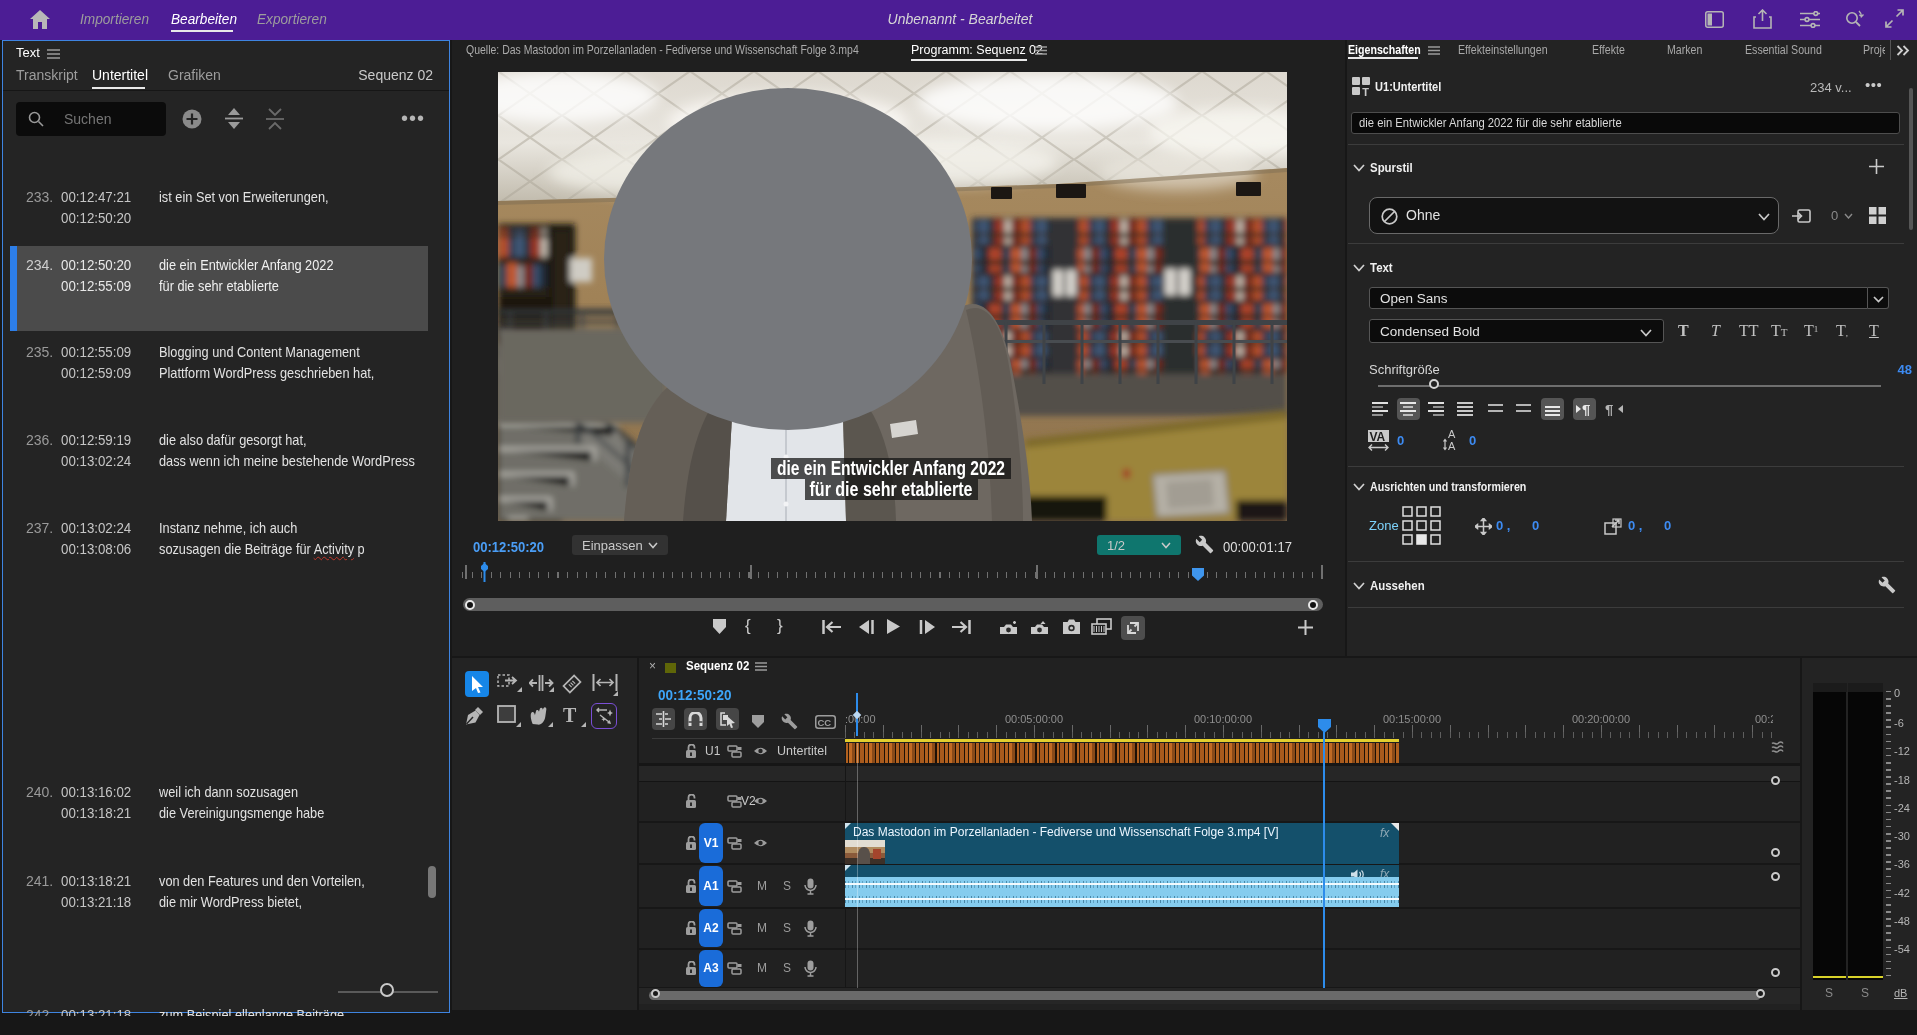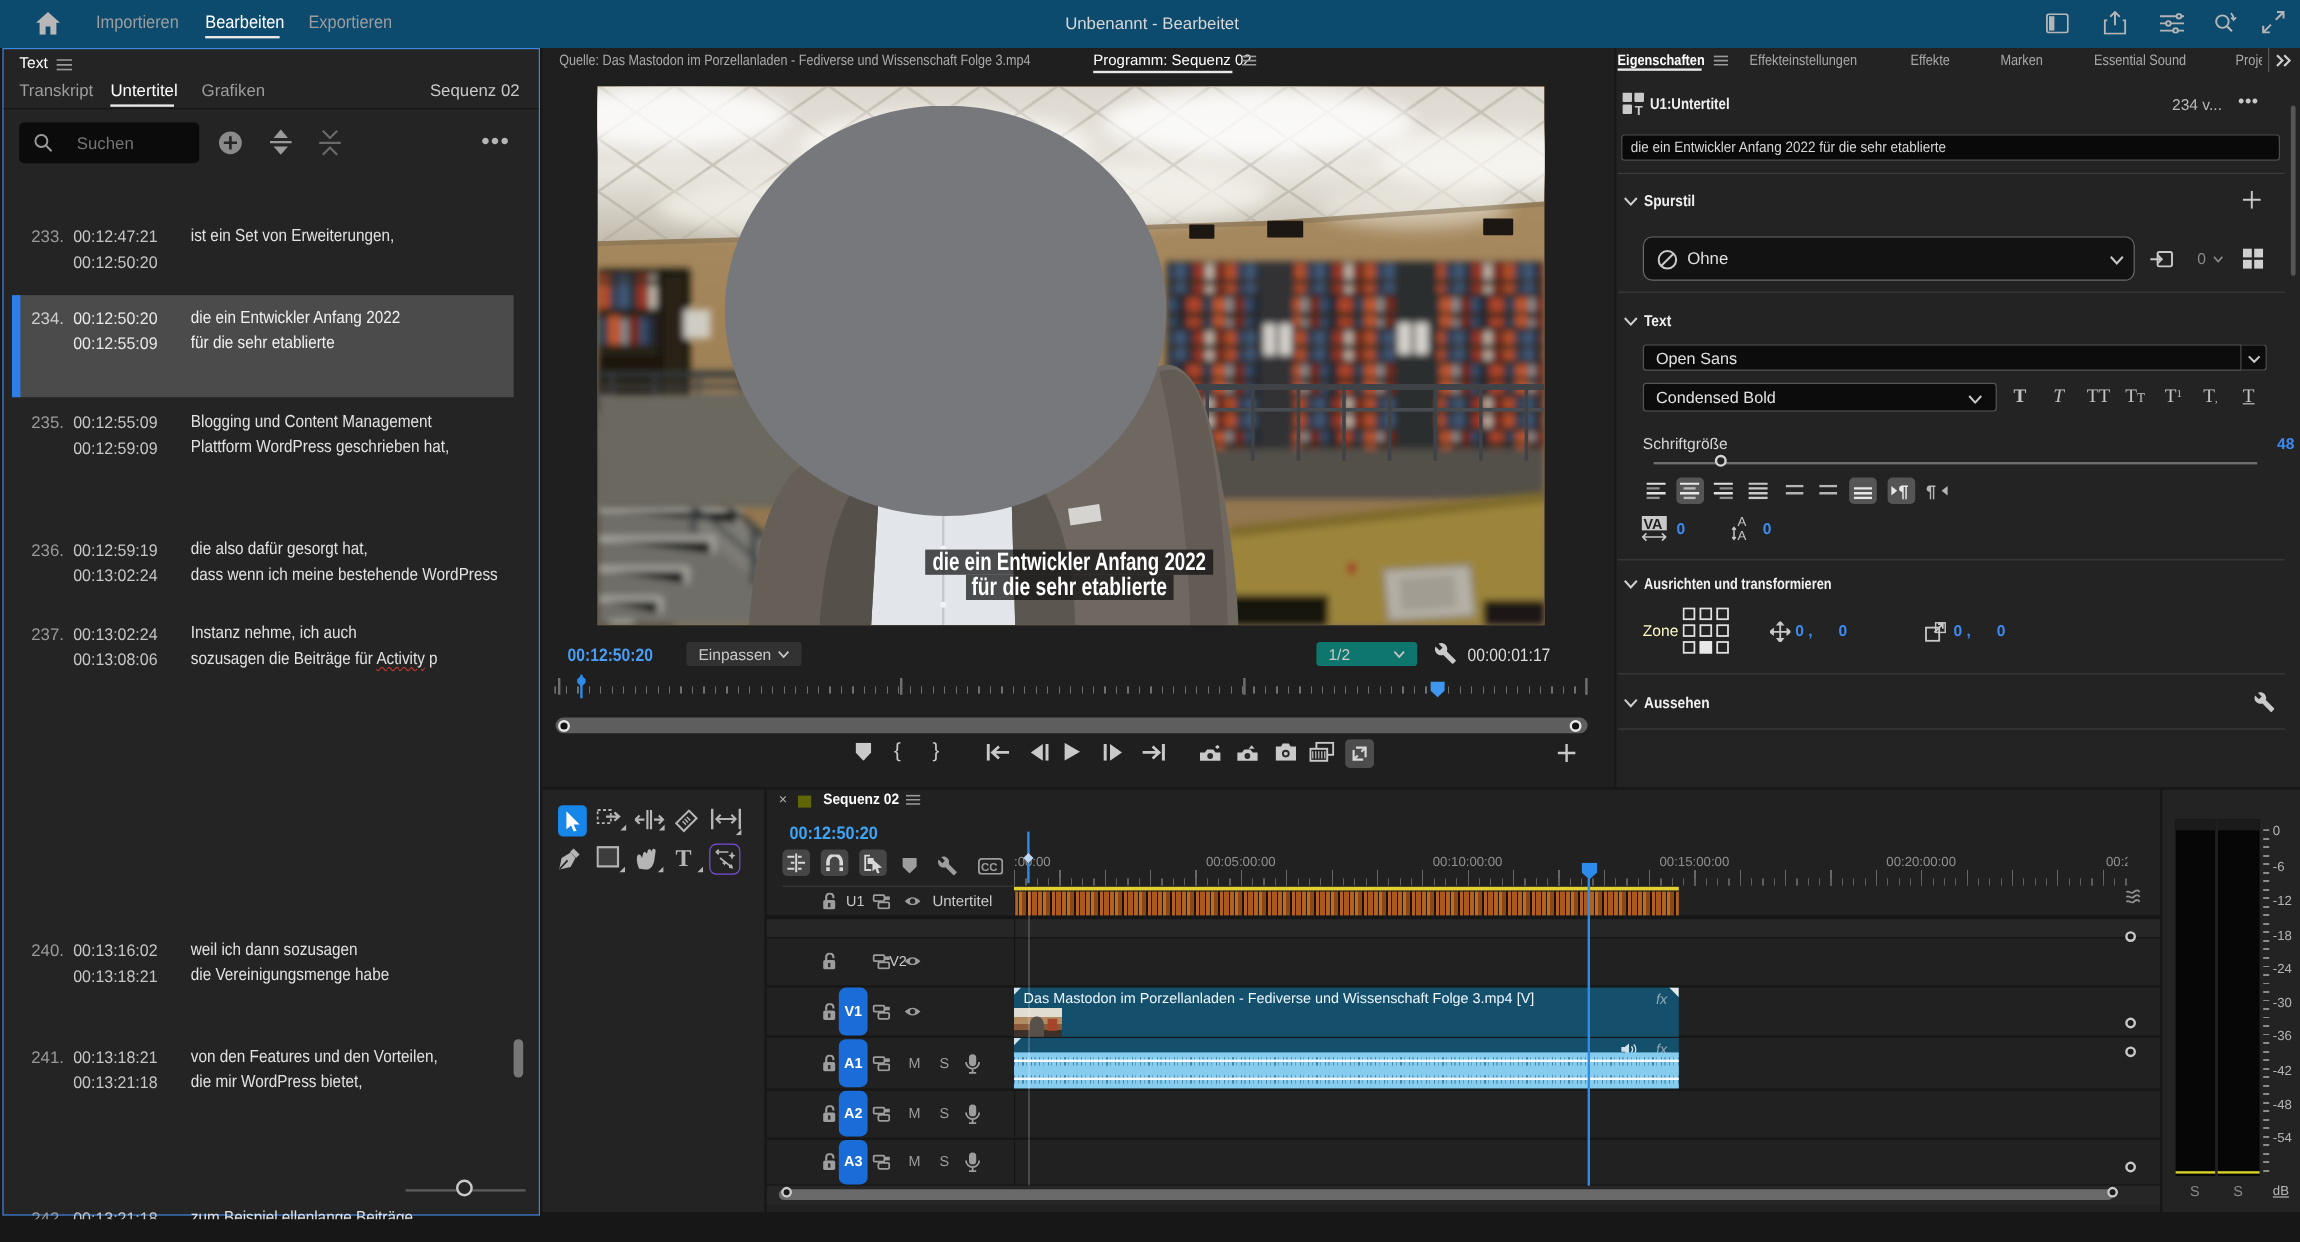--- a/index.html
+++ b/index.html
@@ -19,21 +19,21 @@
   .badge { position:absolute; left:60px; width:24px; background:#1a6cd9; border-radius:6px; color:#fff;
     font-size:12px; font-weight:bold; text-align:center; }
   .tlabel { position:absolute; font-size:12px; color:#c9c9c9; }
   .ticon { position:absolute; }
   .rlab { top:8px; font-size:11px; color:#8f8f8f; white-space:nowrap; }
   .mlab { position:absolute; left:92px; font-size:11px; color:#b5b5b5; }
 </style>
 </head>
 <body>
 
-<div class="abs" style="left:0;top:0;width:1917px;height:40px;background:#0c4a6e;">
+<div class="abs" style="left:0;top:0;width:1917px;height:40px;background:#4c1d95;font-style:italic;">
   <svg class="abs" style="left:30px;top:10px;" width="20" height="19" viewBox="0 0 20 19">
     <path d="M10 0 L20 9 L17 9 L17 19 L12 19 L12 12 L8 12 L8 19 L3 19 L3 9 L0 9 Z" fill="#b8b8b8"></path>
   </svg>
   <div class="abs" style="left:80px;top:10px;font-size:15px;color:#9d9d9d;transform:scaleX(0.91);transform-origin:left;">Importieren</div>
   <div class="abs" style="left:171px;top:10px;font-size:15px;color:#ffffff;transform:scaleX(0.91);transform-origin:left;">Bearbeiten</div>
   <div class="abs" style="left:171px;top:30px;width:62px;height:2px;background:#e8e8e8;"></div>
   <div class="abs" style="left:257px;top:10px;font-size:15px;color:#9d9d9d;transform:scaleX(0.91);transform-origin:left;">Exportieren</div>
   <div class="abs" style="left:820px;top:11px;width:280px;text-align:center;font-size:14px;color:#d6d6d6;">Unbenannt - Bearbeitet</div>
 
   <svg class="abs" style="left:1705px;top:11px;" width="19" height="17" viewBox="0 0 19 17">
@@ -120,21 +120,21 @@
     <div class="stext" style="top:0;color:#f0f0f0;">die ein Entwickler Anfang 2022</div>
     <div class="stext" style="top:21px;color:#f0f0f0;">für die sehr etablierte</div>
   </div>
   <div class="srow" style="top:301px;">
     <div class="snum">235.</div>
     <div class="stime" style="top:0;">00:12:55:09</div>
     <div class="stime" style="top:21px;">00:12:59:09</div>
     <div class="stext" style="top:0;">Blogging und Content Management</div>
     <div class="stext" style="top:21px;">Plattform WordPress geschrieben hat,</div>
   </div>
-  <div class="srow" style="top:389px;margin-top:18px;">
+  <div class="srow" style="top:389px;">
     <div class="snum">236.</div>
     <div class="stime" style="top:0;">00:12:59:19</div>
     <div class="stime" style="top:21px;">00:13:02:24</div>
     <div class="stext" style="top:0;">die also dafür gesorgt hat,</div>
     <div class="stext" style="top:21px;">dass wenn ich meine bestehende WordPress</div>
   </div>
   <div class="srow" style="top:477px;">
     <div class="snum">237.</div>
     <div class="stime" style="top:0;">00:13:02:24</div>
     <div class="stime" style="top:21px;">00:13:08:06</div>
@@ -613,21 +613,21 @@
   </svg>
   <div class="abs" style="left:122px;top:393px;font-size:13px;font-weight:bold;color:#3d8bf2;">0</div>
 
   <div class="abs" style="left:1px;top:426px;width:556px;height:1px;background:#3c3c3c;"></div>
 
   <svg class="abs" style="left:6px;top:443px;" width="12" height="8" viewBox="0 0 12 8">
       <path d="M1 1 L6 6.5 L11 1" fill="none" stroke="#d0d0d0" stroke-width="1.7"></path>
     </svg>
   <div class="abs" style="left:23px;top:439px;font-size:13px;font-weight:bold;color:#f0f0f0;transform:scaleX(0.82);transform-origin:left;">Ausrichten und transformieren</div>
 
-  <div class="abs" style="left:22px;top:478px;font-size:13px;color:#fef9c3;">Zone</div>
+  <div class="abs" style="left:22px;top:478px;font-size:13px;color:#7dd3fc;">Zone</div>
   <svg class="abs" style="left:55px;top:466px;" width="39" height="39" viewBox="0 0 39 39">
     <g fill="none" stroke="#e0e0e0" stroke-width="1.5">
       <rect x="1" y="1" width="9" height="9"></rect>
         <rect x="15" y="1" width="9" height="9"></rect>
         <rect x="29" y="1" width="9" height="9"></rect>
       <rect x="1" y="15" width="9" height="9"></rect>
         <rect x="15" y="15" width="9" height="9"></rect>
         <rect x="29" y="15" width="9" height="9"></rect>
       <rect x="1" y="29" width="9" height="9"></rect>
         <rect x="29" y="29" width="9" height="9"></rect>

